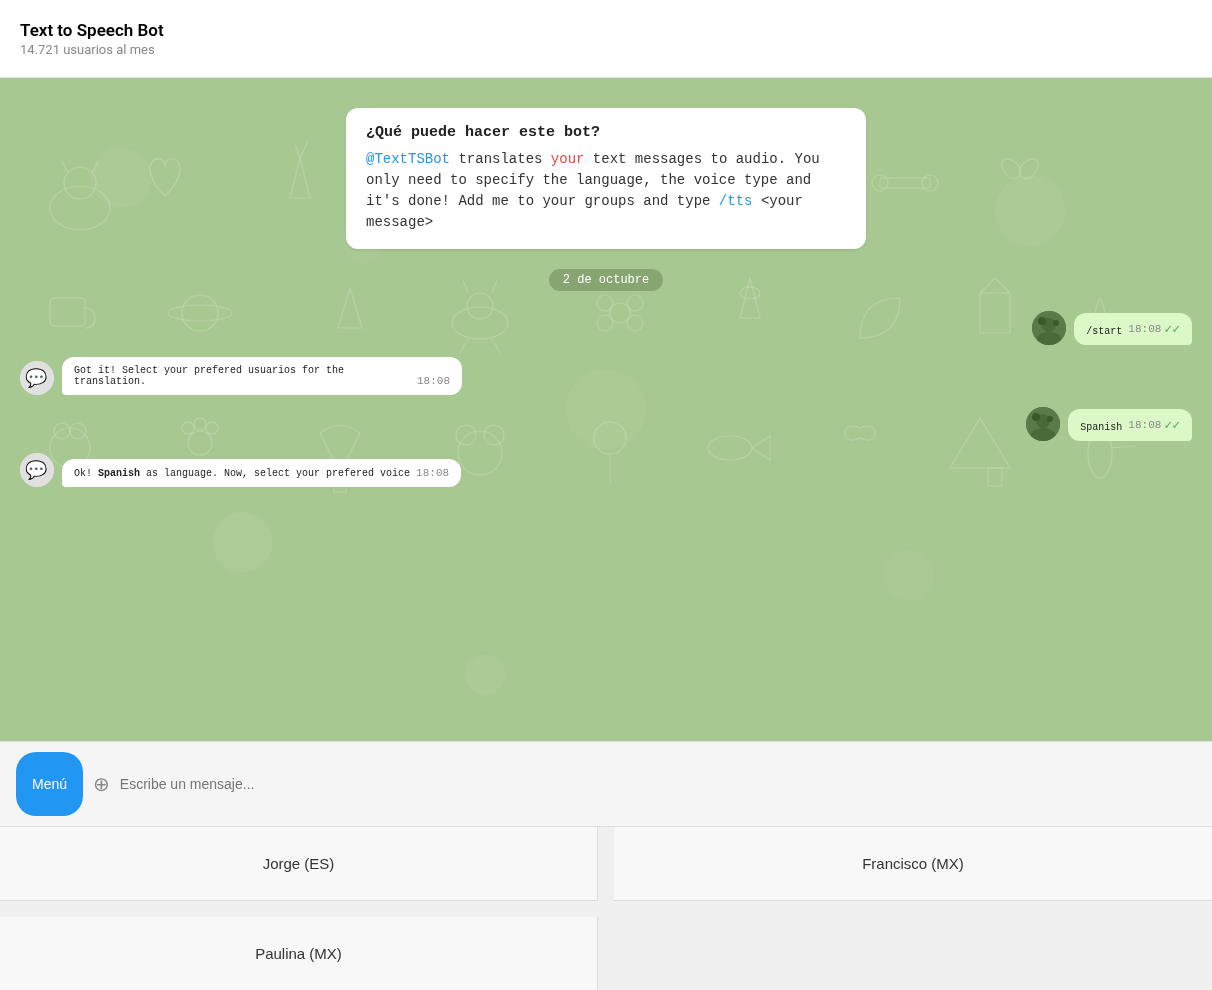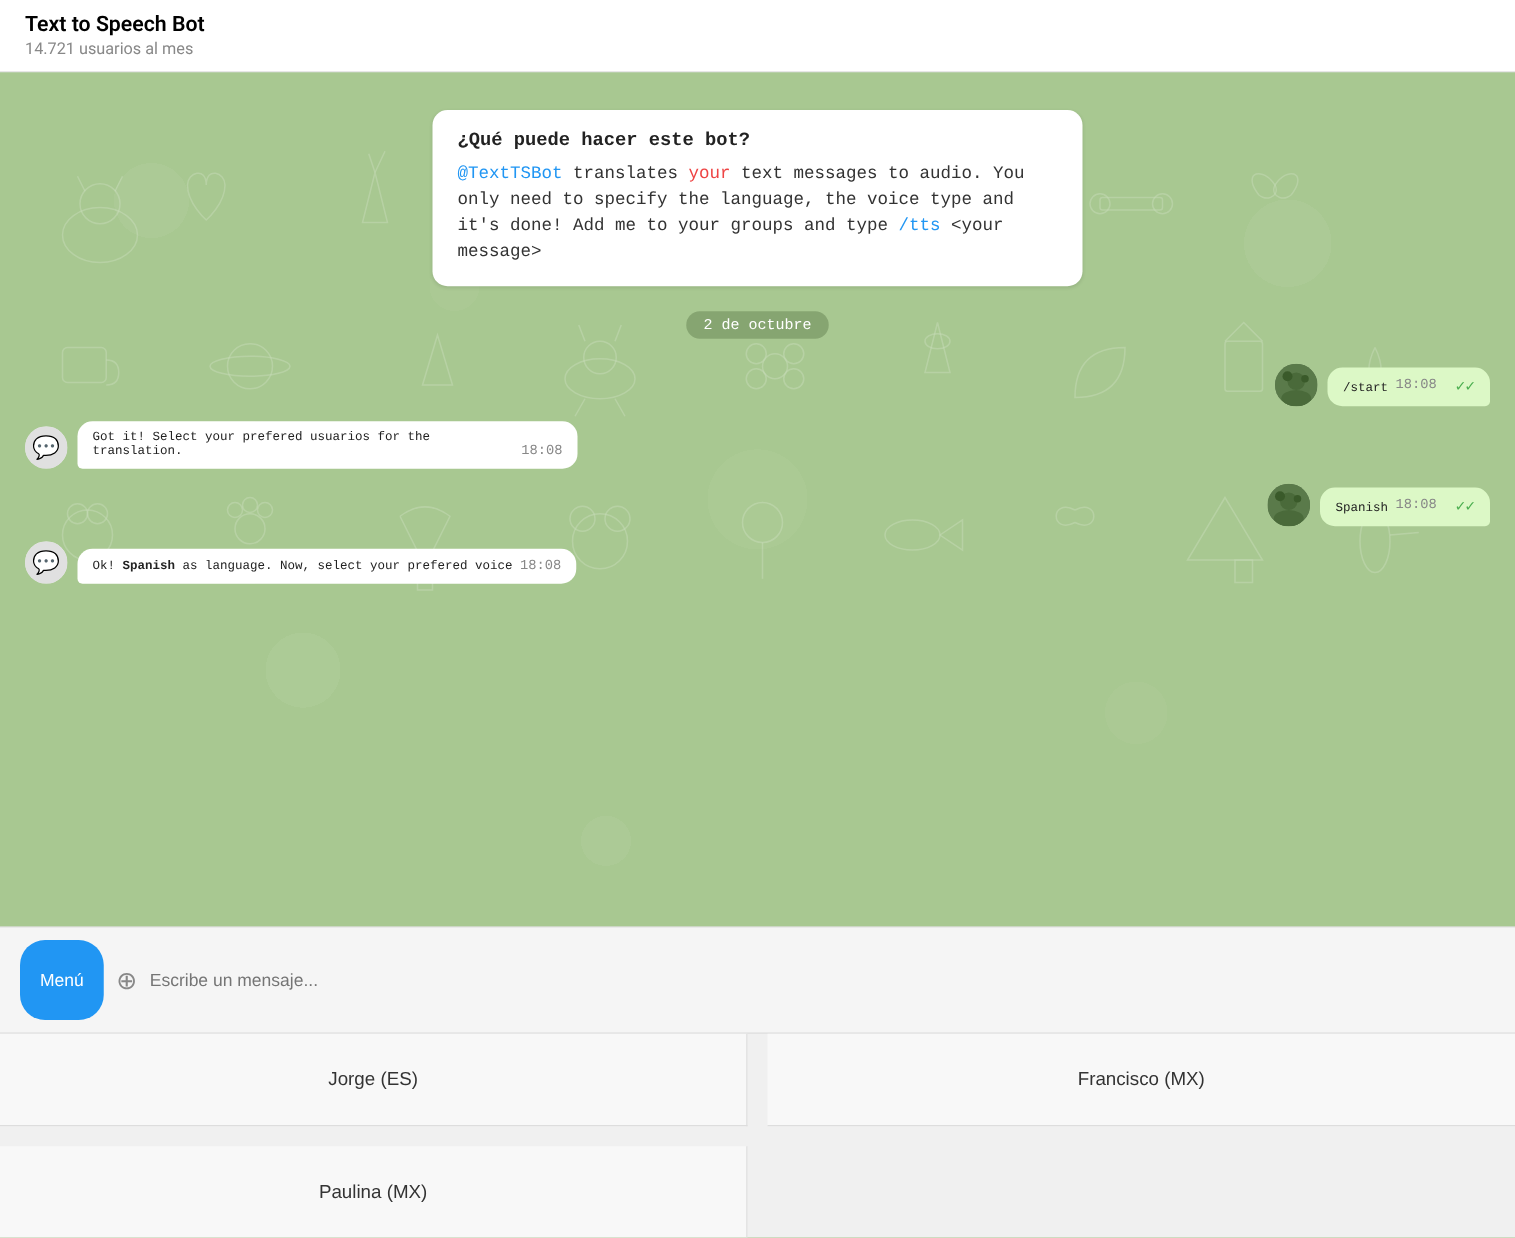--- a/index.html
+++ b/index.html
@@ -1,21 +1,21 @@
 <!DOCTYPE html>
 <html><head>
   <meta charset="utf-8">
   <style>
     * { box-sizing: border-box; margin: 0; padding: 0; }
     body { font-family: -apple-system, BlinkMacSystemFont, 'Segoe UI', Roboto, sans-serif; background: #f0f0f0; width: 1212px; height: 990px; overflow: hidden; display: flex; flex-direction: column; }
 
     
     .header {
       background: #fff;
-      padding: 10px 20px;
+      padding: 20px 20px;
       border-bottom: 1px solid #e0e0e0;
       display: flex;
       flex-direction: column;
       gap: 2px;
     }
     .header-title {
       font-size: 17px;
       font-weight: 600;
       color: #000;
     }
@@ -175,22 +175,22 @@
       background: #fff;
       border-bottom-left-radius: 4px;
     }
     .bubble-text {
       font-size: 10px;
       color: #222;
       flex: 1;
     }
     .bubble-meta {
       display: flex;
-      align-items: flex-start;
-      gap: 15px;
+      align-items: center;
+      gap: 3px;
       flex-shrink: 0;
       align-self: flex-end;
     }
     .bubble-time {
       font-size: 11px;
       color: #888;
     }
     .check-icon {
       color: #4caf50;
       font-size: 13px;

